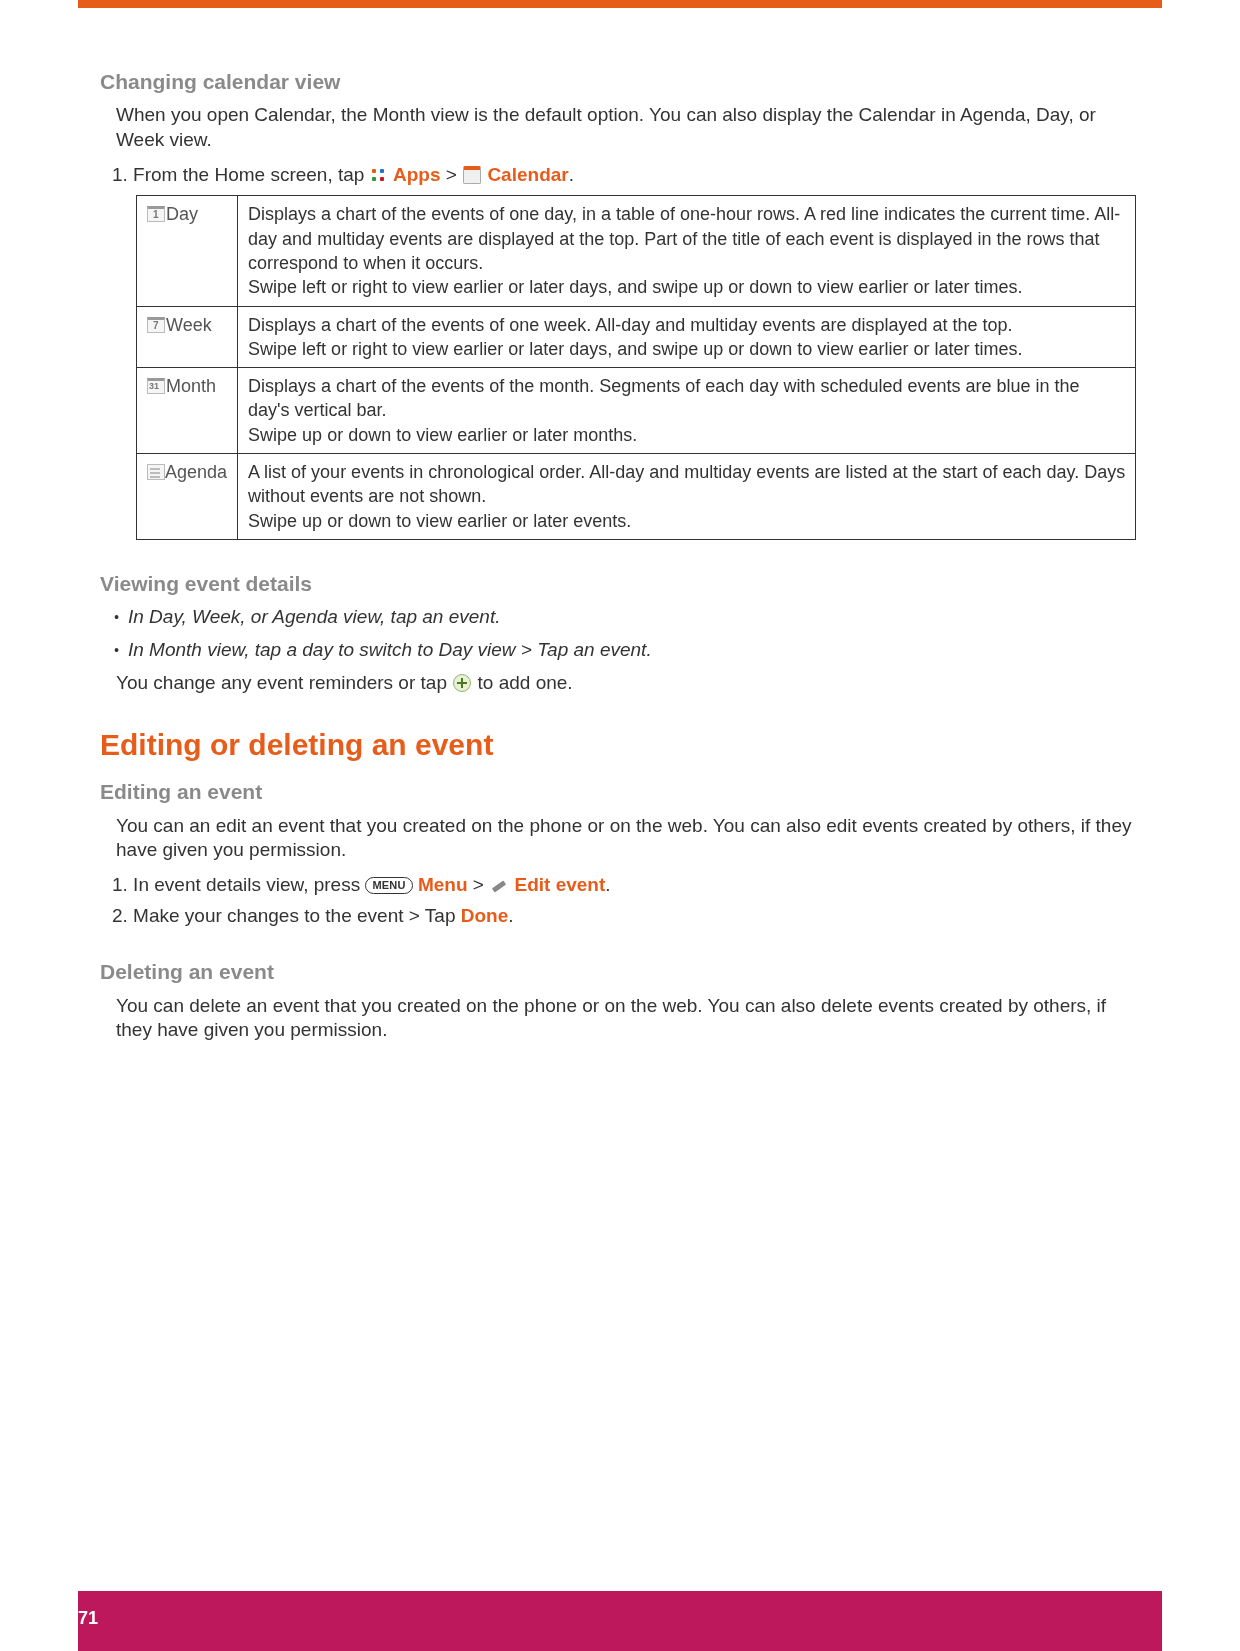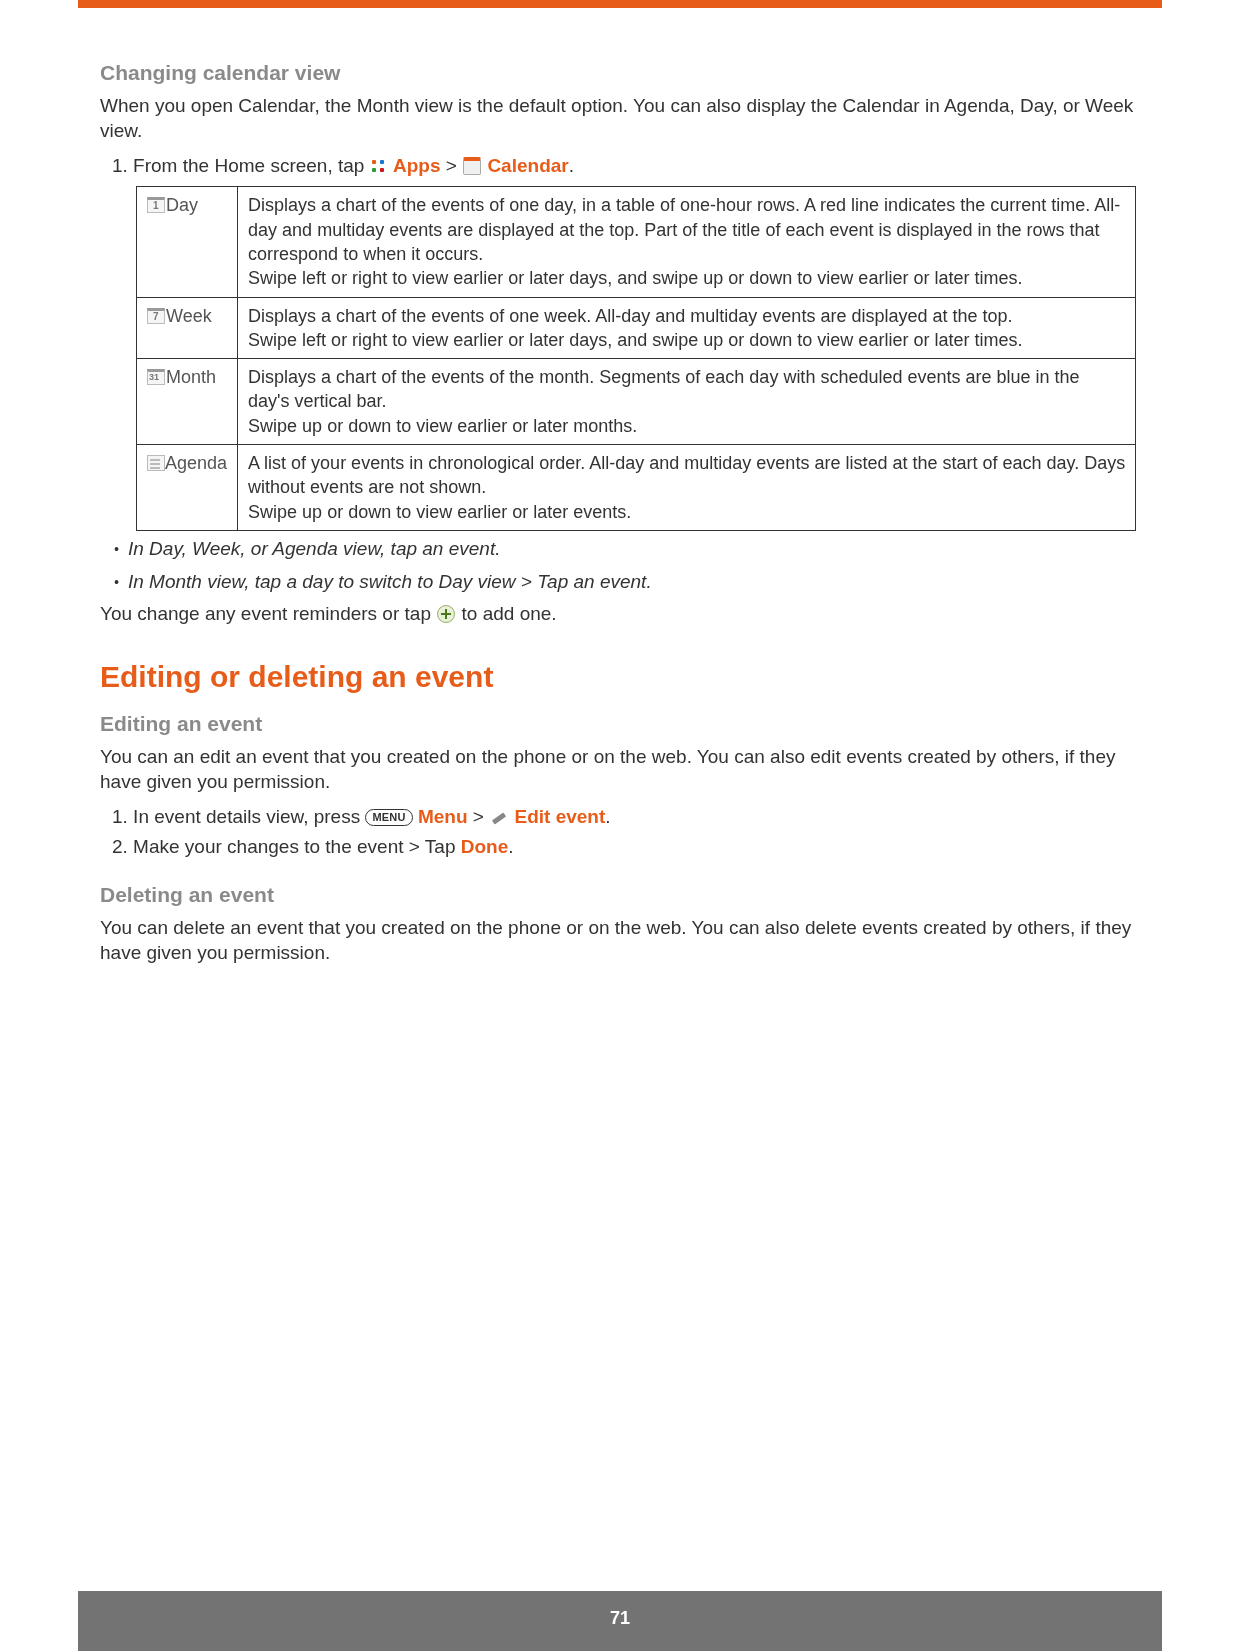--- a/index.html
+++ b/index.html
@@ -24,33 +24,34 @@
     .content {
       position: absolute;
       top: 38px;
       left: 100px;
       right: 98px;
     }
     .h3 {
       color: #8a8a8a;
       font-weight: 600;
       font-size: 21px;
-      margin-top: 21px;
+      margin-top: 30px;
       margin-bottom: 8px;
     }
     .h2 {
       color: #e85c1a;
       font-weight: 600;
       font-size: 30px;
       margin-top: 30px;
       margin-bottom: 12px;
     }
     p.body {
       color: #333;
       margin-bottom: 10px;
+      margin-left: 16px;
     }
     ol.steps {
       list-style: none;
       margin-left: 12px;
       margin-bottom: 8px;
     }
     ol.steps li {
       margin-bottom: 6px;
       color: #333;
     }
@@ -197,23 +198,23 @@
         #f5f5f5;
       border-top:1px solid #bbb;
     }
 
     .footer {
       position: absolute;
       left: 78px;
       right: 78px;
       bottom: 0;
       height: 60px;
-      background: #737373;
+      background: #be185d;
       color: #fff;
-      text-align: center;
+      text-align: left;
       font-weight: 600;
       font-size: 18px;
       line-height: 54px;
     }
   </style>
 </head>
 <body>
 
 <div class="top-bar"></div>
 
@@ -250,20 +251,21 @@
 Swipe up or down to view earlier or later months.</td>
     </tr>
     <tr>
       <td><span class="view-icon agenda"></span> <span>Agenda</span></td>
       <td style="white-space:pre-line">A list of your events in chronological order. All-day and multiday events are listed at the start of each day. Days without events are not shown.
 Swipe up or down to view earlier or later events.</td>
     </tr>
   </tbody>
     </table>
 
+  <div class="h3">Viewing event details</div>
   <ul class="bullets">
     <li>In Day, Week, or Agenda view, tap an event.</li>
     <li>In Month view, tap a day to switch to Day view &gt; Tap an event.</li>
   </ul>
   <p class="body">
     <span>You change any event reminders or tap </span>
     <span class="icon icon-add"></span>
     <span> to add one.</span>
   </p>
 

